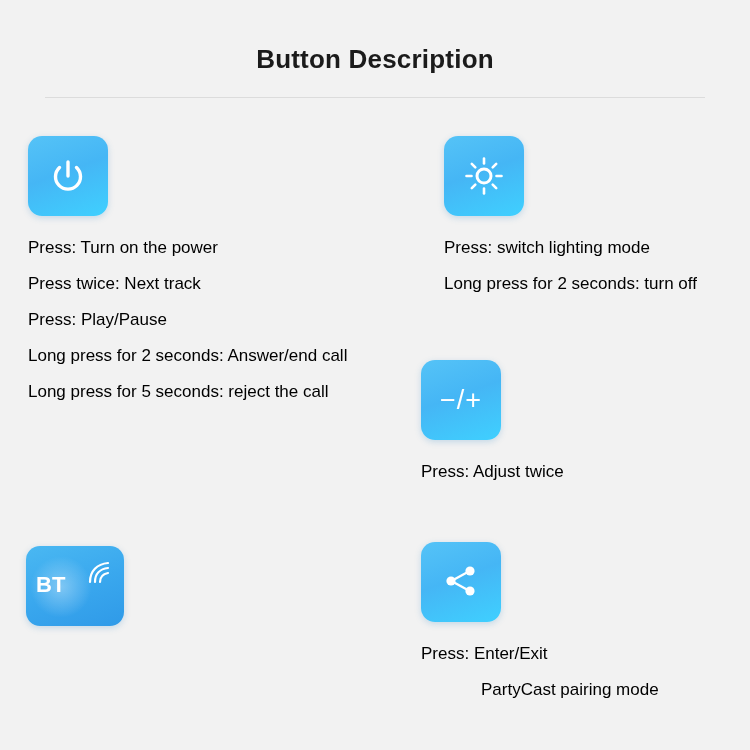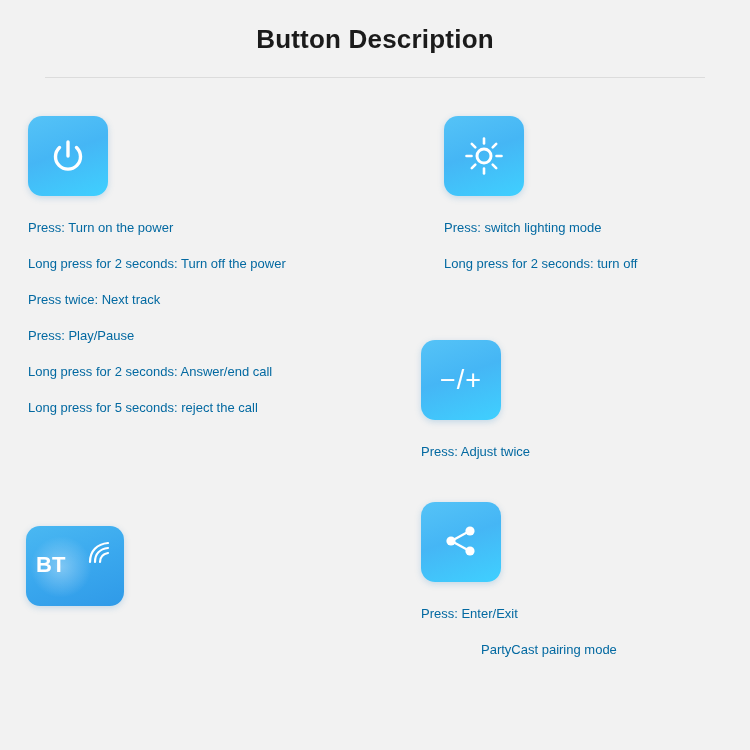--- a/index.html
+++ b/index.html
@@ -20,21 +20,21 @@
     width: 750px;
     height: 750px;
     box-sizing: border-box;
   }
   .title {
     text-align: center;
     font-size: 26px;
     font-weight: bold;
     color: #1b1b1b;
     letter-spacing: 0.2px;
-    padding-top: 24px;
+    padding-top: 44px;
   }
   .divider {
     width: 660px;
     height: 1px;
     background: #dcdcdc;
     margin: 22px auto 0 auto;
   }
   .grid {
     position: relative;
     width: 750px;
@@ -63,23 +63,23 @@
   .tile.volume {
     font-size: 27px;
     font-weight: 300;
     letter-spacing: 1px;
   }
   .tile svg { display: block; }
   .lines {
     margin-top: 14px;
   }
   .line {
-    font-size: 13px;
+    font-size: 17px;
     line-height: 36px;
-    color: #0369a1;
+    color: #000000;
     white-space: pre;
   }
   .line.indent {
     padding-left: 120px;
   }
   .line.indent2 {
     padding-left: 60px;
   }
   .bt-text {
     position: absolute;
@@ -117,21 +117,20 @@
 
     <div class="block" style="left:28px; top:38px; width:400px;">
       <div class="tile">
         <svg width="44" height="44" viewBox="0 0 44 44" aria-hidden="true">
           <path d="M13.5 13.5 a12.5 12.5 0 1 0 17 0" fill="none" stroke="#ffffff" stroke-width="3.4" stroke-linecap="round"></path>
           <line x1="22" y1="8" x2="22" y2="22" stroke="#ffffff" stroke-width="3.4" stroke-linecap="round"></line>
         </svg>
       </div>
       <div class="lines">
         <div class="line">Press: Turn on the power</div>
-        <div class="line">Long press for 2 seconds: Turn off the power</div>
         <div class="line">Press twice: Next track</div>
         <div class="line">Press: Play/Pause</div>
         <div class="line">Long press for 2 seconds: Answer/end call</div>
         <div class="line">Long press for 5 seconds: reject the call</div>
       </div>
     </div>
 
     <div class="block" style="left:444px; top:38px; width:310px;">
       <div class="tile">
         <svg width="44" height="44" viewBox="0 0 44 44" aria-hidden="true">
@@ -172,21 +171,21 @@
             <g fill="none" stroke="#ffffff" stroke-width="2.2" stroke-linecap="round">
               <path d="M6 28 C6 17 13 10 24 9"></path>
               <path d="M11 28 C11 20 16 15 24 14"></path>
               <path d="M16 28 C16 23 19 20 24 19"></path>
             </g>
           </svg>
         </div>
       </div>
     </div>
 
-    <div class="block" style="left:421px; top:424px; width:310px;">
+    <div class="block" style="left:421px; top:444px; width:310px;">
       <div class="tile">
         <svg width="42" height="42" viewBox="0 0 42 42" aria-hidden="true">
           <circle cx="30" cy="10" r="4.6" fill="#ffffff"></circle>
           <circle cx="11" cy="20" r="4.6" fill="#ffffff"></circle>
           <circle cx="30" cy="30" r="4.6" fill="#ffffff"></circle>
           <g stroke="#ffffff" stroke-width="2.4" stroke-linecap="round">
             <line x1="15" y1="18" x2="26" y2="12"></line>
             <line x1="15" y1="22" x2="26" y2="28"></line>
           </g>
         </svg>

